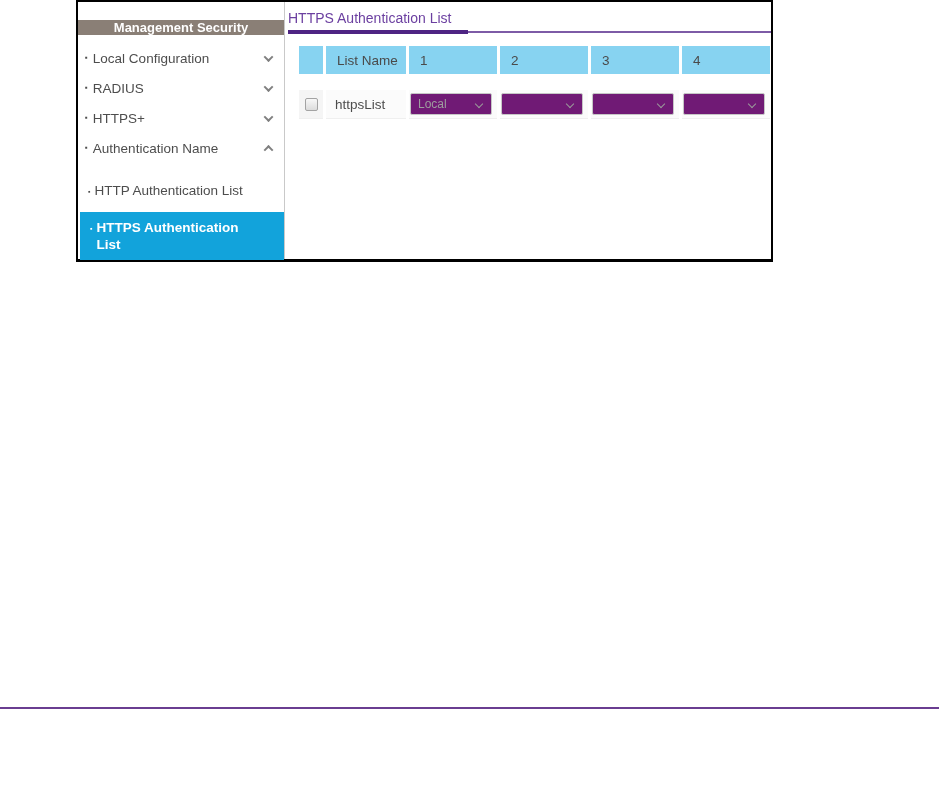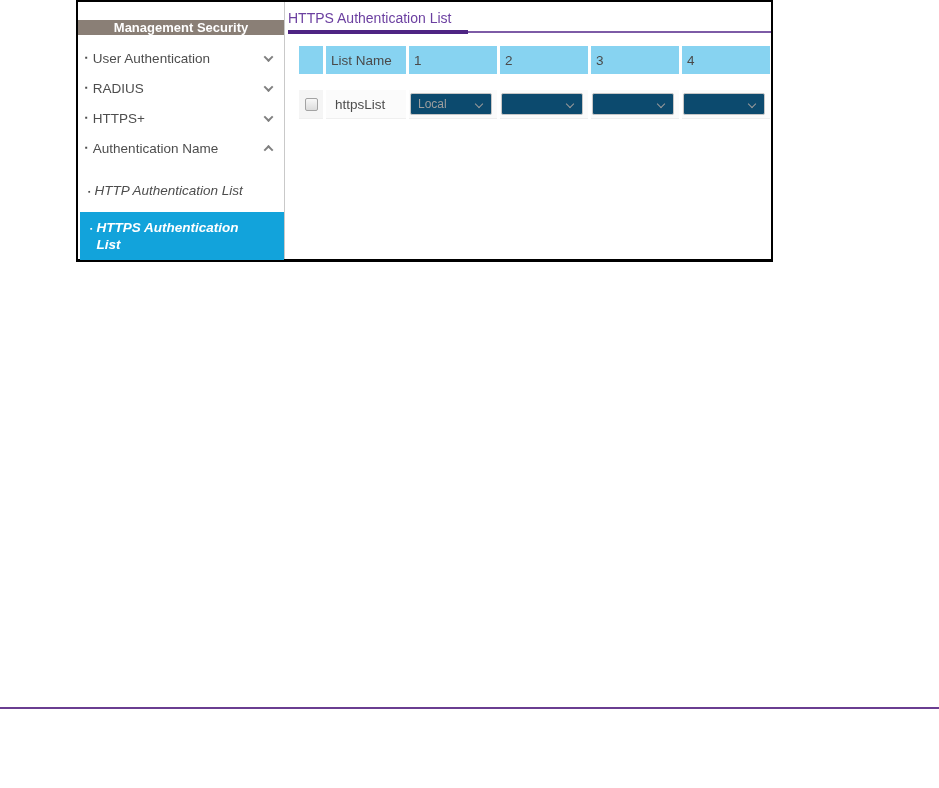--- a/index.html
+++ b/index.html
@@ -34,21 +34,21 @@
   }
   .bullet { font-size:8px; line-height:1; margin-right:5px; color:#4D4D4D; }
   .chev {
     width:7px; height:7px; margin-left:auto;
     border-right:2px solid #808080; border-bottom:2px solid #808080;
     flex:0 0 auto;
   }
   .chev.down { transform:rotate(45deg) translate(-1px,-1px); }
   .chev.up   { transform:rotate(225deg) translate(-1px,-1px); }
 
-  .submenu { margin-top:12px;font-style:italic; }
+  .submenu { margin-top:12px; }
   .submenu-item {
     display:flex; align-items:flex-start;
     padding:7px 38px 7px 10px; font-size:13.5px; line-height:17px;
     color:#4D4D4D; cursor:pointer;
   }
   .submenu-item .bullet { font-size:7px; margin-top:6px; margin-right:4px; }
   .submenu-item.selected {
     background:#12A3DB; color:#fff; font-weight:bold;
     margin:6px 0 0 2px; padding-right:30px;
   }
@@ -69,38 +69,38 @@
 
   
   .auth-table { margin:12px 0 0 14px; width:468px; }
   .thead, .trow {
     display:grid;
     grid-template-columns:24px 80px 88px 88px 88px 88px;
     column-gap:3px;
   }
   .th {
     background:#87D3F1; height:28px; display:flex; align-items:center;
-    padding-left:5px; font-size:13.5px; color:#4A4A4A;
+    padding-left:11px; font-size:13.5px; color:#4A4A4A;
   }
   .th.cb-cell { padding:0; }
   .trow { margin-top:2px; }
   .td {
     height:29px; display:flex; align-items:center;
     background:#FBFBFB; border-bottom:1px solid #EFEFEF;
     font-size:13.5px; color:#4D4D4D;margin-top:14px;
   }
   .td.cb-cell { background:#F5F5F5; justify-content:center; }
   .td.name-cell { padding-left:9px; }
   .checkbox {
     width:13px; height:13px; border:1px solid #A3A3A3; border-radius:2px;
     background:linear-gradient(#F7F7F7,#DCDCDC); cursor:pointer;
   }
   .selbox {
     position:relative; width:82px; height:22px; margin-left:1px;
-    border:1px solid #C6C6C6; border-radius:2px; background:#0c4a6e;
+    border:1px solid #C6C6C6; border-radius:2px; background:#701a75;
     display:flex; align-items:center; padding:0 20px 0 7px;
     font-size:12px; color:#9E9E9E; cursor:pointer;
   }
   .selbox .chev {
     position:absolute; right:9px; top:7px;
     width:6px; height:6px;
     border-right:1.5px solid #9A9A9A; border-bottom:1.5px solid #9A9A9A;
     transform:rotate(45deg);
   }
 
@@ -114,21 +114,21 @@
 <body>
 
 <div class="panel">
 
   <aside class="sidebar">
     <div class="sidebar-header">Management Security</div>
 
     <nav class="menu">
       <div class="menu-item">
         <span class="bullet">▪</span>
-        <span>User Authentication</span>
+        <span>Local Configuration</span>
         <span class="chev down"></span>
       </div>
       <div class="menu-item">
         <span class="bullet">▪</span>
         <span>RADIUS</span>
         <span class="chev down"></span>
       </div>
       <div class="menu-item">
         <span class="bullet">▪</span>
         <span>HTTPS+</span>

